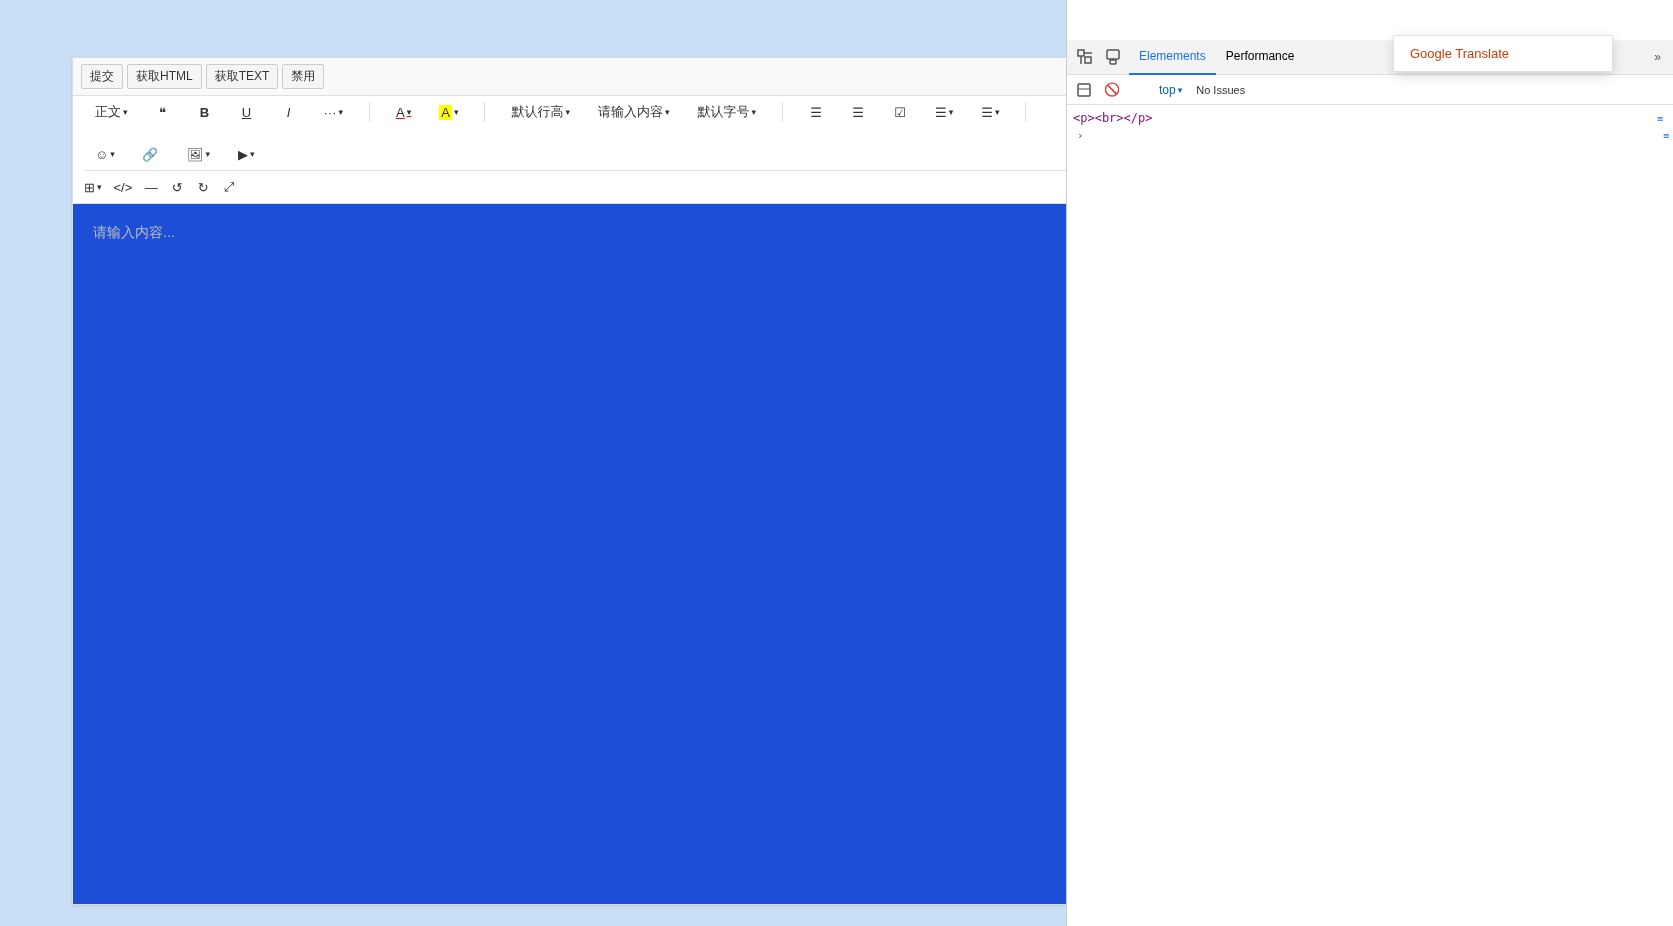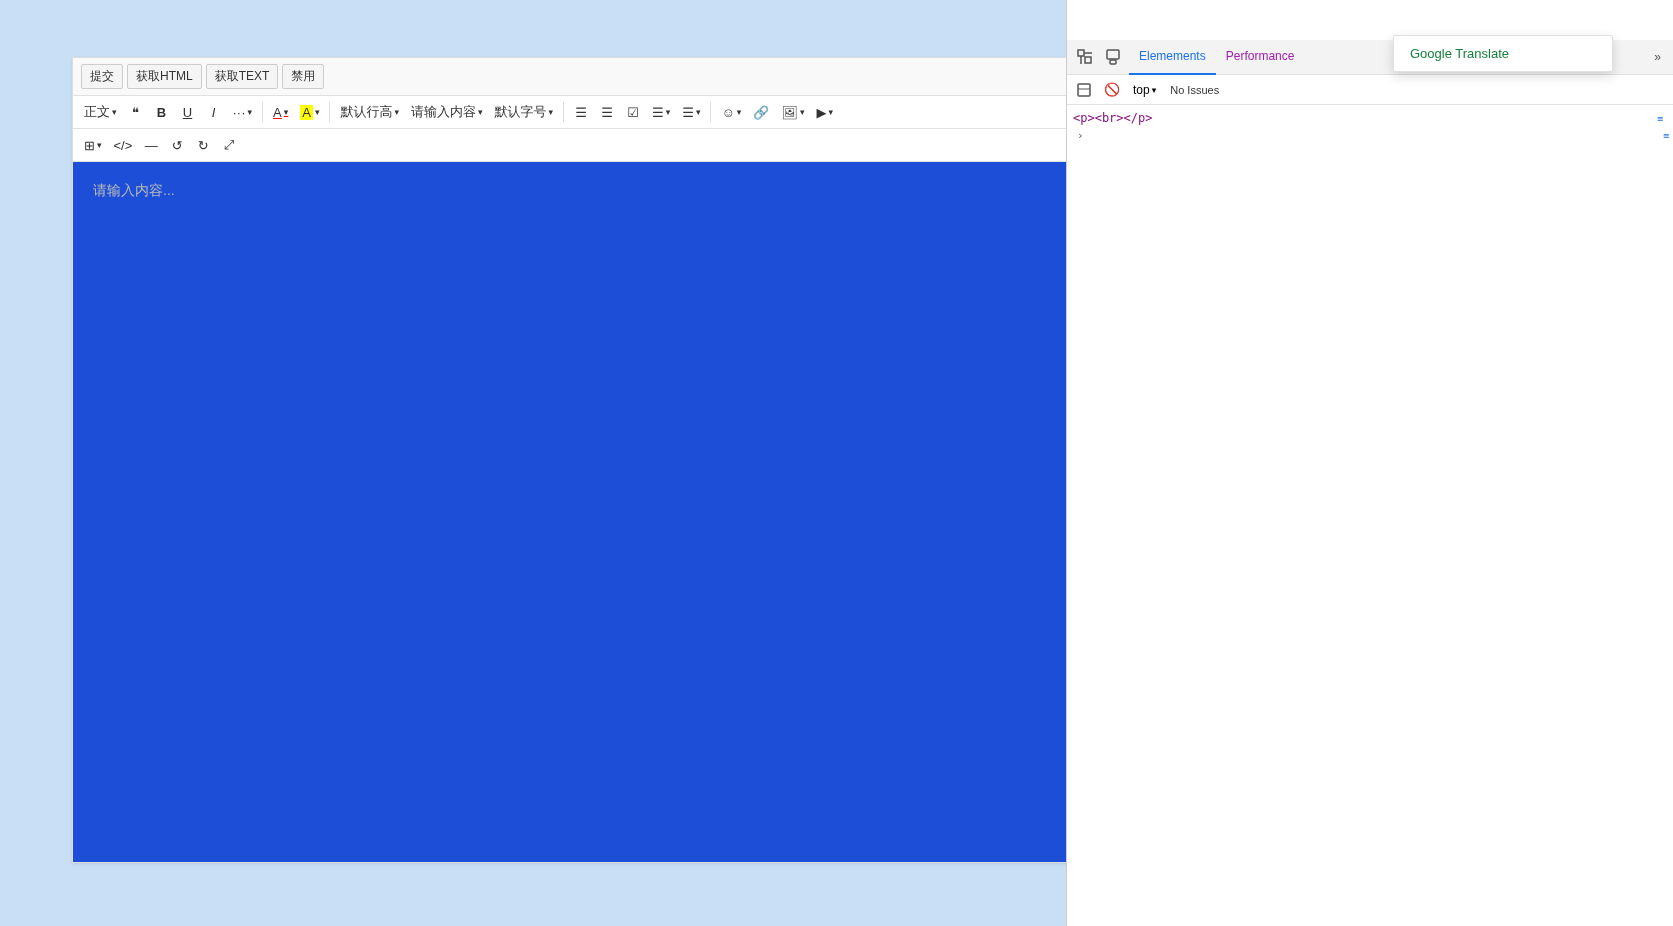--- a/index.html
+++ b/index.html
@@ -43,22 +43,23 @@
       color: #333;
     }
 
     
     .toolbar {
       display: flex;
       flex-wrap: wrap;
       align-items: center;
       padding: 4px 6px;
       border-bottom: 1px solid #e0e0e0;
-      gap: 2px;
-      background: #fff;
+      gap: 18px;
+      background: #fff;
+      margin-left: 11px;
     }
 
     .tb-btn {
       display: inline-flex;
       align-items: center;
       justify-content: center;
       padding: 3px 5px;
       font-size: 13px;
       border: none;
       background: transparent;
@@ -151,21 +152,21 @@
       overflow: hidden;
       gap: 0;
     }
 
     .devtools-tab {
       padding: 0 10px;
       height: 35px;
       display: flex;
       align-items: center;
       font-size: 12px;
-      color: #a21caf;
+      color: #000000;
       cursor: pointer;
       border-bottom: 2px solid transparent;
       white-space: nowrap;
     }
     .devtools-tab.active {
       border-bottom: 2px solid #1a73e8;
       color: #1a73e8;
     }
 
     .devtools-more {
@@ -184,21 +185,21 @@
       background: #fff;
       border: 1px solid #e0e0e0;
       box-shadow: 0 4px 12px rgba(0,0,0,0.15);
       z-index: 100;
       border-radius: 2px;
     }
 
     .google-translate-item {
       padding: 10px 16px;
       font-size: 13px;
-      color: #15803d;
+      color: #c2410c;
       cursor: pointer;
       border-radius: 11px;
     }
 
     
     .devtools-secondary {
       display: flex;
       align-items: center;
       height: 30px;
       border-bottom: 1px solid #e0e0e0;
@@ -219,24 +220,25 @@
       border-radius: 2px;
       font-size: 12px;
       color: #555;
     }
 
     .devtools-dropdown {
       display: flex;
       align-items: center;
       gap: 2px;
       font-size: 12px;
-      color: #000000;
+      color: #0369a1;
       cursor: pointer;
       padding: 2px 4px;
       border-radius: 2px;
+      margin-left: 26px;
     }
 
     
     .devtools-content {
       flex: 1;
       overflow: auto;
       padding: 6px;
       font-size: 12px;
       font-family: monospace;
       color: #444;

